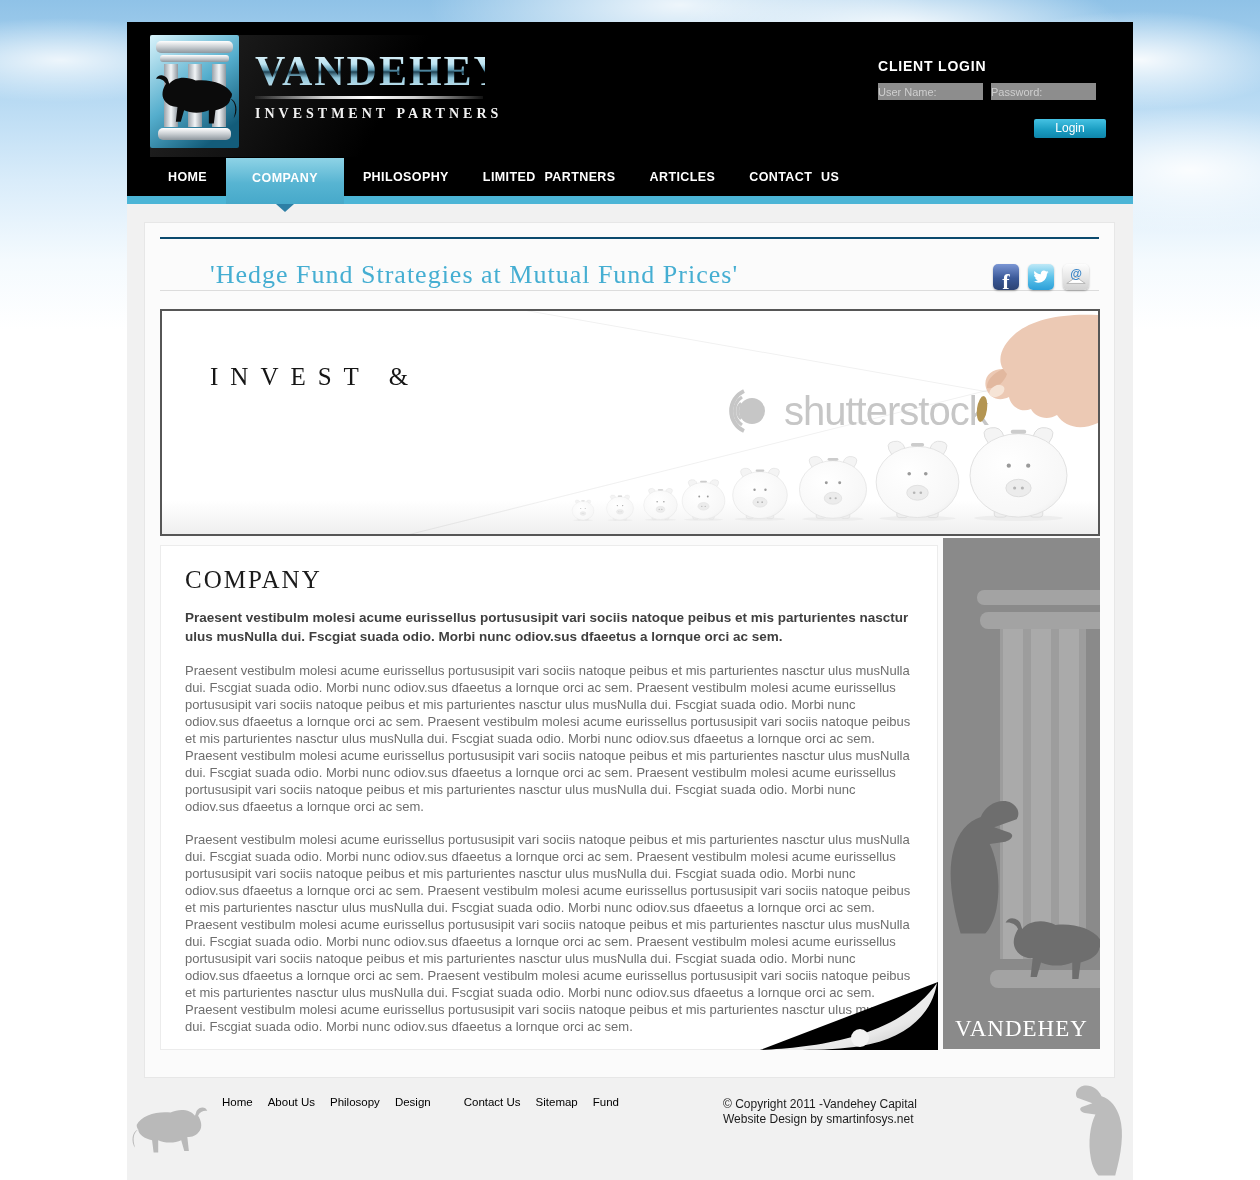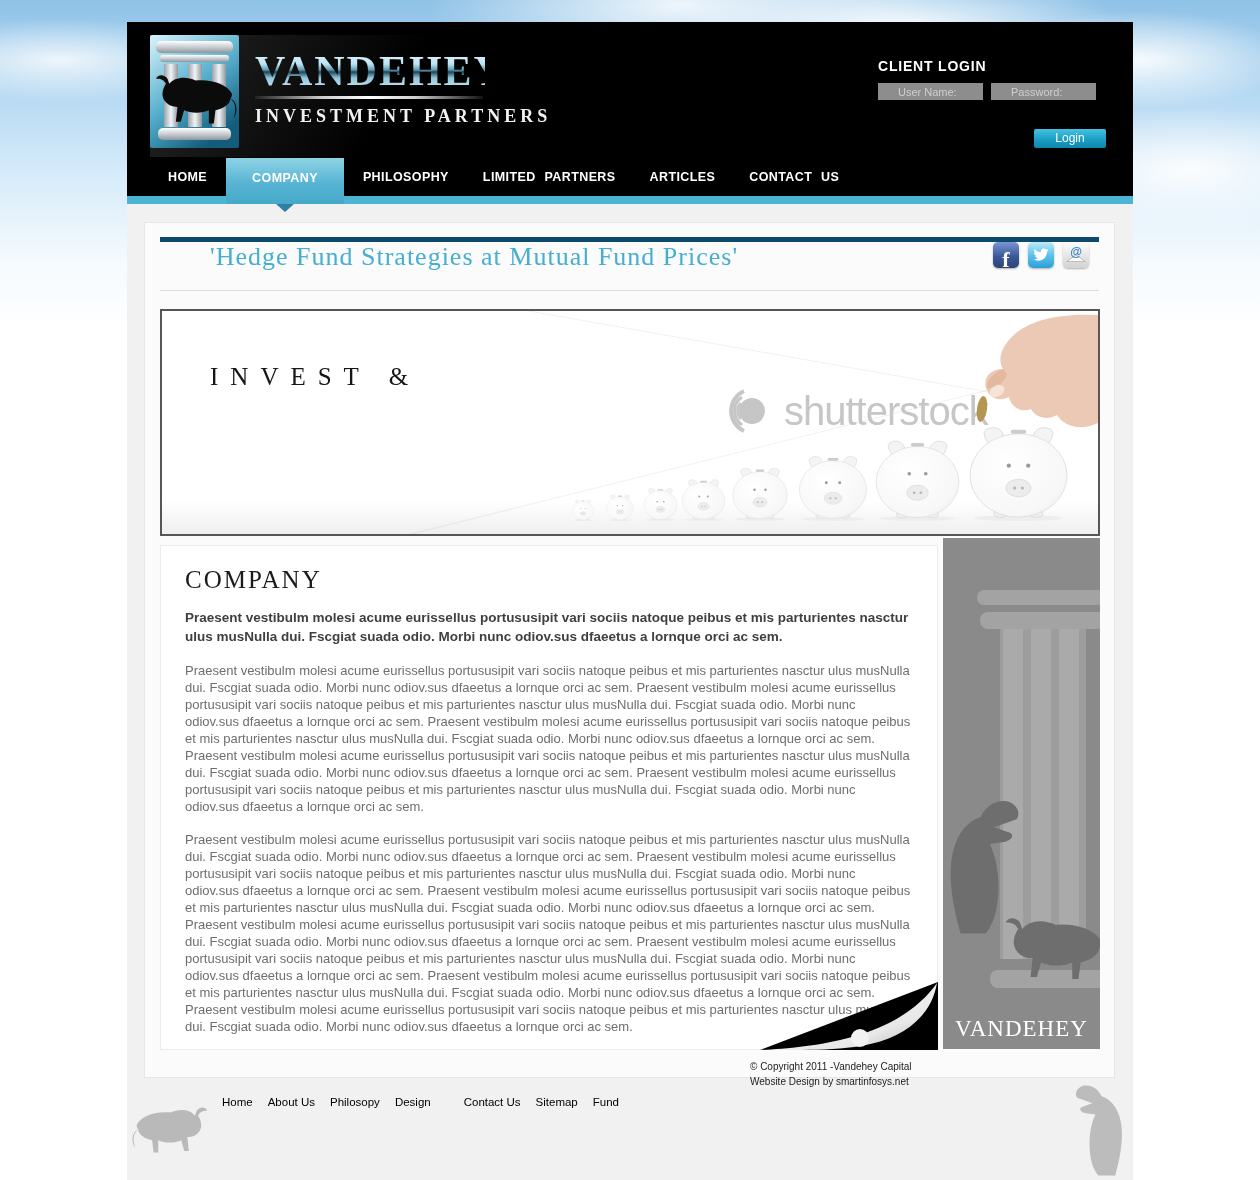--- a/index.html
+++ b/index.html
@@ -22,49 +22,49 @@
   .logo-backdrop { left:23px; top:13px; width:330px; height:122px;
     background:linear-gradient(120deg,#262626,#000 70%); }
   .logo-box { left:23px; top:13px; width:89px; height:113px; }
   .brand-block { left:128px; top:26px; width:230px; }
   .brand-title { font-family:"Liberation Serif", serif; font-weight:bold; font-size:42px; letter-spacing:2px;
     background:linear-gradient(180deg,#f0fafd 0%,#bce4f2 35%,#5d98b0 48%,#1f4456 52%,#8fc6db 65%,#e8f6fb 100%);
     -webkit-background-clip:text; background-clip:text; color:#9fd2e5; -webkit-text-fill-color:transparent;
     line-height:46px; white-space:nowrap; }
   .brand-divider { width:228px; height:3px; margin-top:2px;
     background:linear-gradient(90deg, rgba(180,180,180,.1), #cfcfcf 30%, #ffffff 50%, #cfcfcf 70%, rgba(180,180,180,.1)); }
-  .brand-subtitle { font-family:"Liberation Serif", serif; font-weight:bold; font-size:18px;
+  .brand-subtitle { font-family:"Liberation Serif", serif; font-weight:bold; font-size:14px;
     letter-spacing:4px; color:#f2f2f2; margin-top:7px; white-space:nowrap; }
 
   .client-login { left:751px; top:36px; width:228px; }
   .cl-label { font-size:14px; font-weight:bold; color:#fff; letter-spacing:.8px; }
   .cl-row { display:flex; gap:8px; margin-top:9px; }
   .cl-input { width:105px; height:17px; background:#8d8d8d; border:none; color:#d2d2d2;
-    font-size:11px; padding:0 20px; font-family:"Liberation Sans",sans-serif; }
+    font-size:11px; padding:0 0; font-family:"Liberation Sans",sans-serif; }
   .cl-input::placeholder { color:#cfcfcf; opacity:1; }
-  .cl-btn-row { margin-top:28px; text-align:right; }
+  .cl-btn-row { margin-top:18px; text-align:right; }
   .cl-btn { width:72px; height:19px; border:none; border-radius:2px; color:#fff; font-size:12px;
     background:linear-gradient(180deg,#45c2e3,#1b9ec3 55%,#0f86ab); cursor:pointer;
     font-family:"Liberation Sans",sans-serif; }
 
   
   .nav { left:0; bottom:0; height:38px; display:flex; align-items:flex-start; padding-left:26px; gap:4px; }
   .nav-item { padding:0 15px; line-height:38px; font-size:12.5px; font-weight:bold; color:#fff;
     letter-spacing:.4px; word-spacing:5px; text-decoration:none; white-space:nowrap; }
   .nav-item.active { background:linear-gradient(180deg,#8ed3e6,#57b4d2 55%,#46a9ca);
     height:46px; line-height:40px; padding:0 26px; position:relative; z-index:3; }
   .nav-item.active::after { content:""; position:absolute; top:46px; left:50%; transform:translateX(-50%);
     border-left:9px solid transparent; border-right:9px solid transparent; border-top:8px solid #2d7fa5; }
   .strip { left:127px; top:196px; width:1006px; height:8px; background:#4cb5d6; }
   .colbg { left:127px; top:204px; width:1006px; height:976px; background:#f1f1f1; }
 
   
   .panel { left:144px; top:222px; width:971px; height:856px; background:#fbfbfb; border:1px solid #e7e7e7; }
-  .tagline-row { left:15px; top:14px; width:939px; height:54px; border-top:5px solid #0c4a6e;
-    border-bottom:1px solid #dcdcdc; display:flex; align-items:flex-start; }
+  .tagline-row { left:15px; top:14px; width:939px; height:54px; border-top:2px solid #0c4a6e;
+    border-bottom:1px solid #dcdcdc; display:flex; align-items:flex-end; }
   .tagline { margin-left:50px; font-family:"Liberation Serif", serif; font-size:26px; color:#45aed2;
     letter-spacing:1px; }
   .social { margin-left:auto; margin-right:10px; display:flex; gap:9px; }
   .sicon { width:26px; height:26px; border-radius:5px; display:flex; align-items:center;
     justify-content:center; box-shadow:0 1px 2px rgba(0,0,0,.3); overflow:hidden; cursor:pointer; }
   .sicon-fb { background:linear-gradient(180deg,#7b96d4,#3b5998 55%,#2d4373); }
   .sicon-fb span { font-family:"Liberation Serif",serif; font-weight:bold; color:#fff; font-size:22px;
     margin-top:9px; }
   .sicon-tw { background:linear-gradient(180deg,#bfe9f7,#5ec3ea 50%,#2b9fd8); }
   .sicon-mail { background:linear-gradient(180deg,#fdfdfd,#d2d2d2); }
@@ -90,21 +90,21 @@
 
   
   .sidebar { left:798px; top:315px; width:157px; height:511px; }
   .sidebar-brand { left:0; top:478px; width:157px; text-align:center; color:#fff;
     font-family:"Liberation Serif", serif; font-size:23px; letter-spacing:1px; }
 
   
   .footer-links { left:222px; top:1096px; display:flex; gap:15px; }
   .footer-link { font-size:11.5px; color:#000; text-decoration:none; }
   .footer-link.gap-before { margin-left:18px; }
-  .footer-copy { left:723px; top:1059px; font-size:10px; color:#1c1c1c; line-height:15px;margin-left:27px; }
+  .footer-copy { left:723px; top:1097px; font-size:12px; color:#1c1c1c; line-height:15px; }
   .f-bull { left:126px; top:1086px; }
   .f-bear { left:1062px; top:1075px; }
   .mirror { transform:scaleX(-1); }
 </style>
 </head>
 <body>
 
 <svg width="0" height="0" style="position:absolute" aria-hidden="true">
   <defs>
     <linearGradient id="silverH" x1="0" y1="0" x2="0" y2="1">

